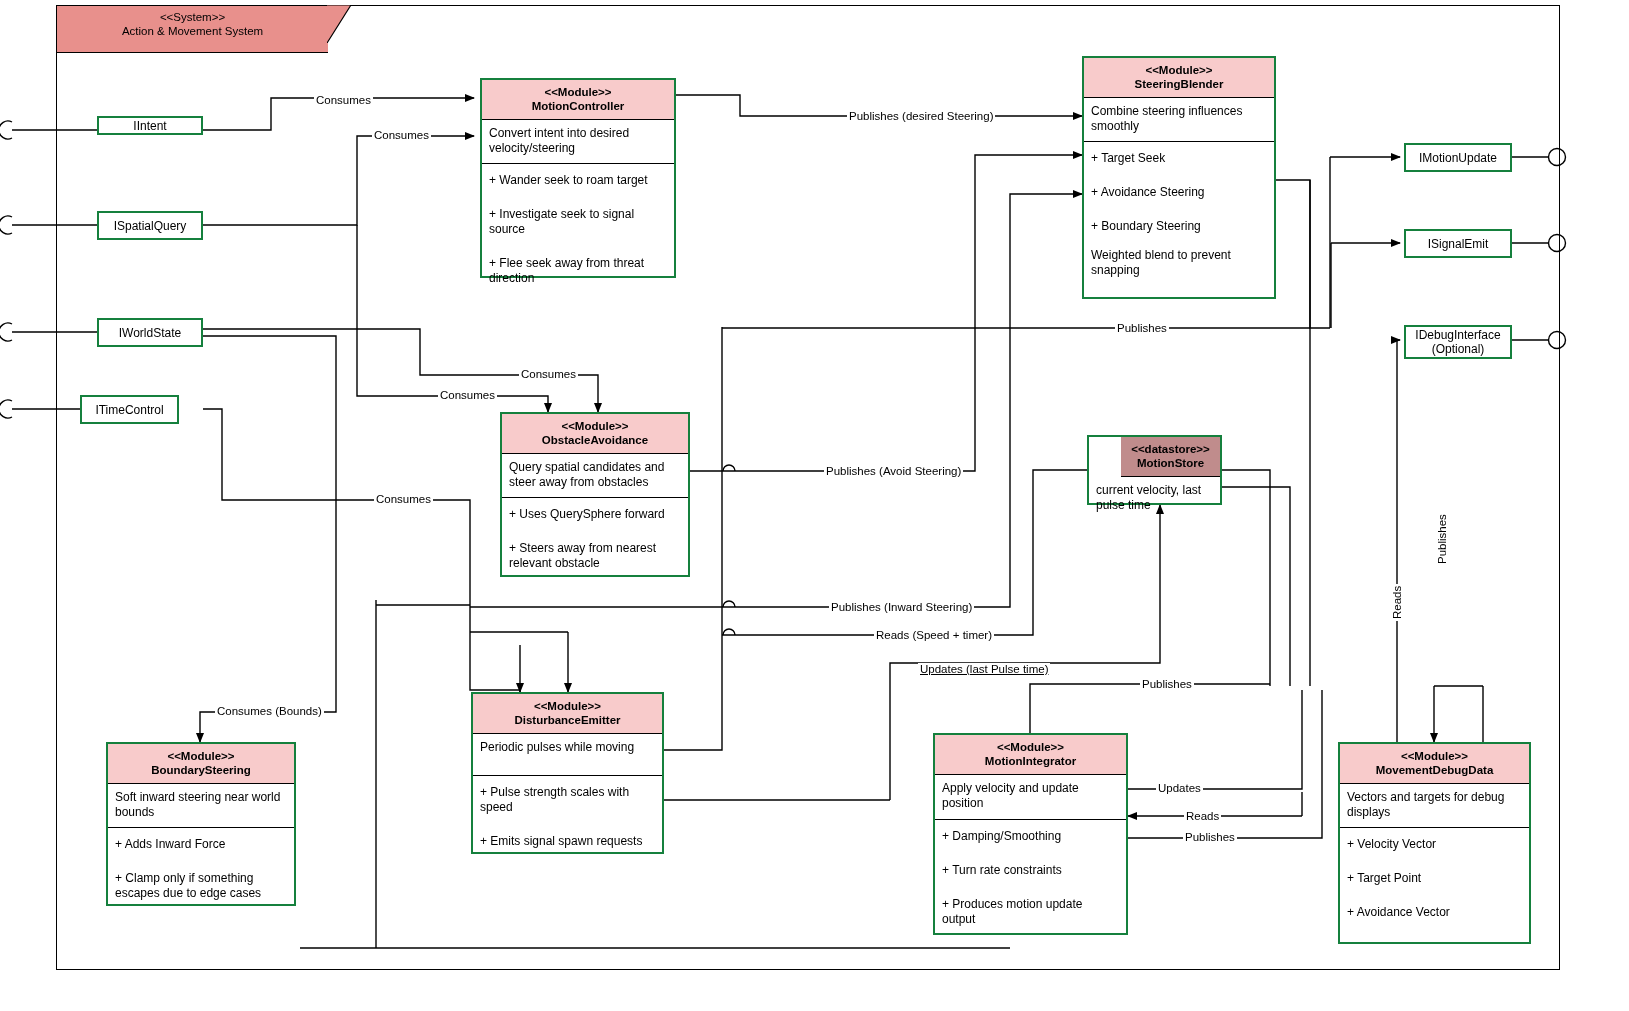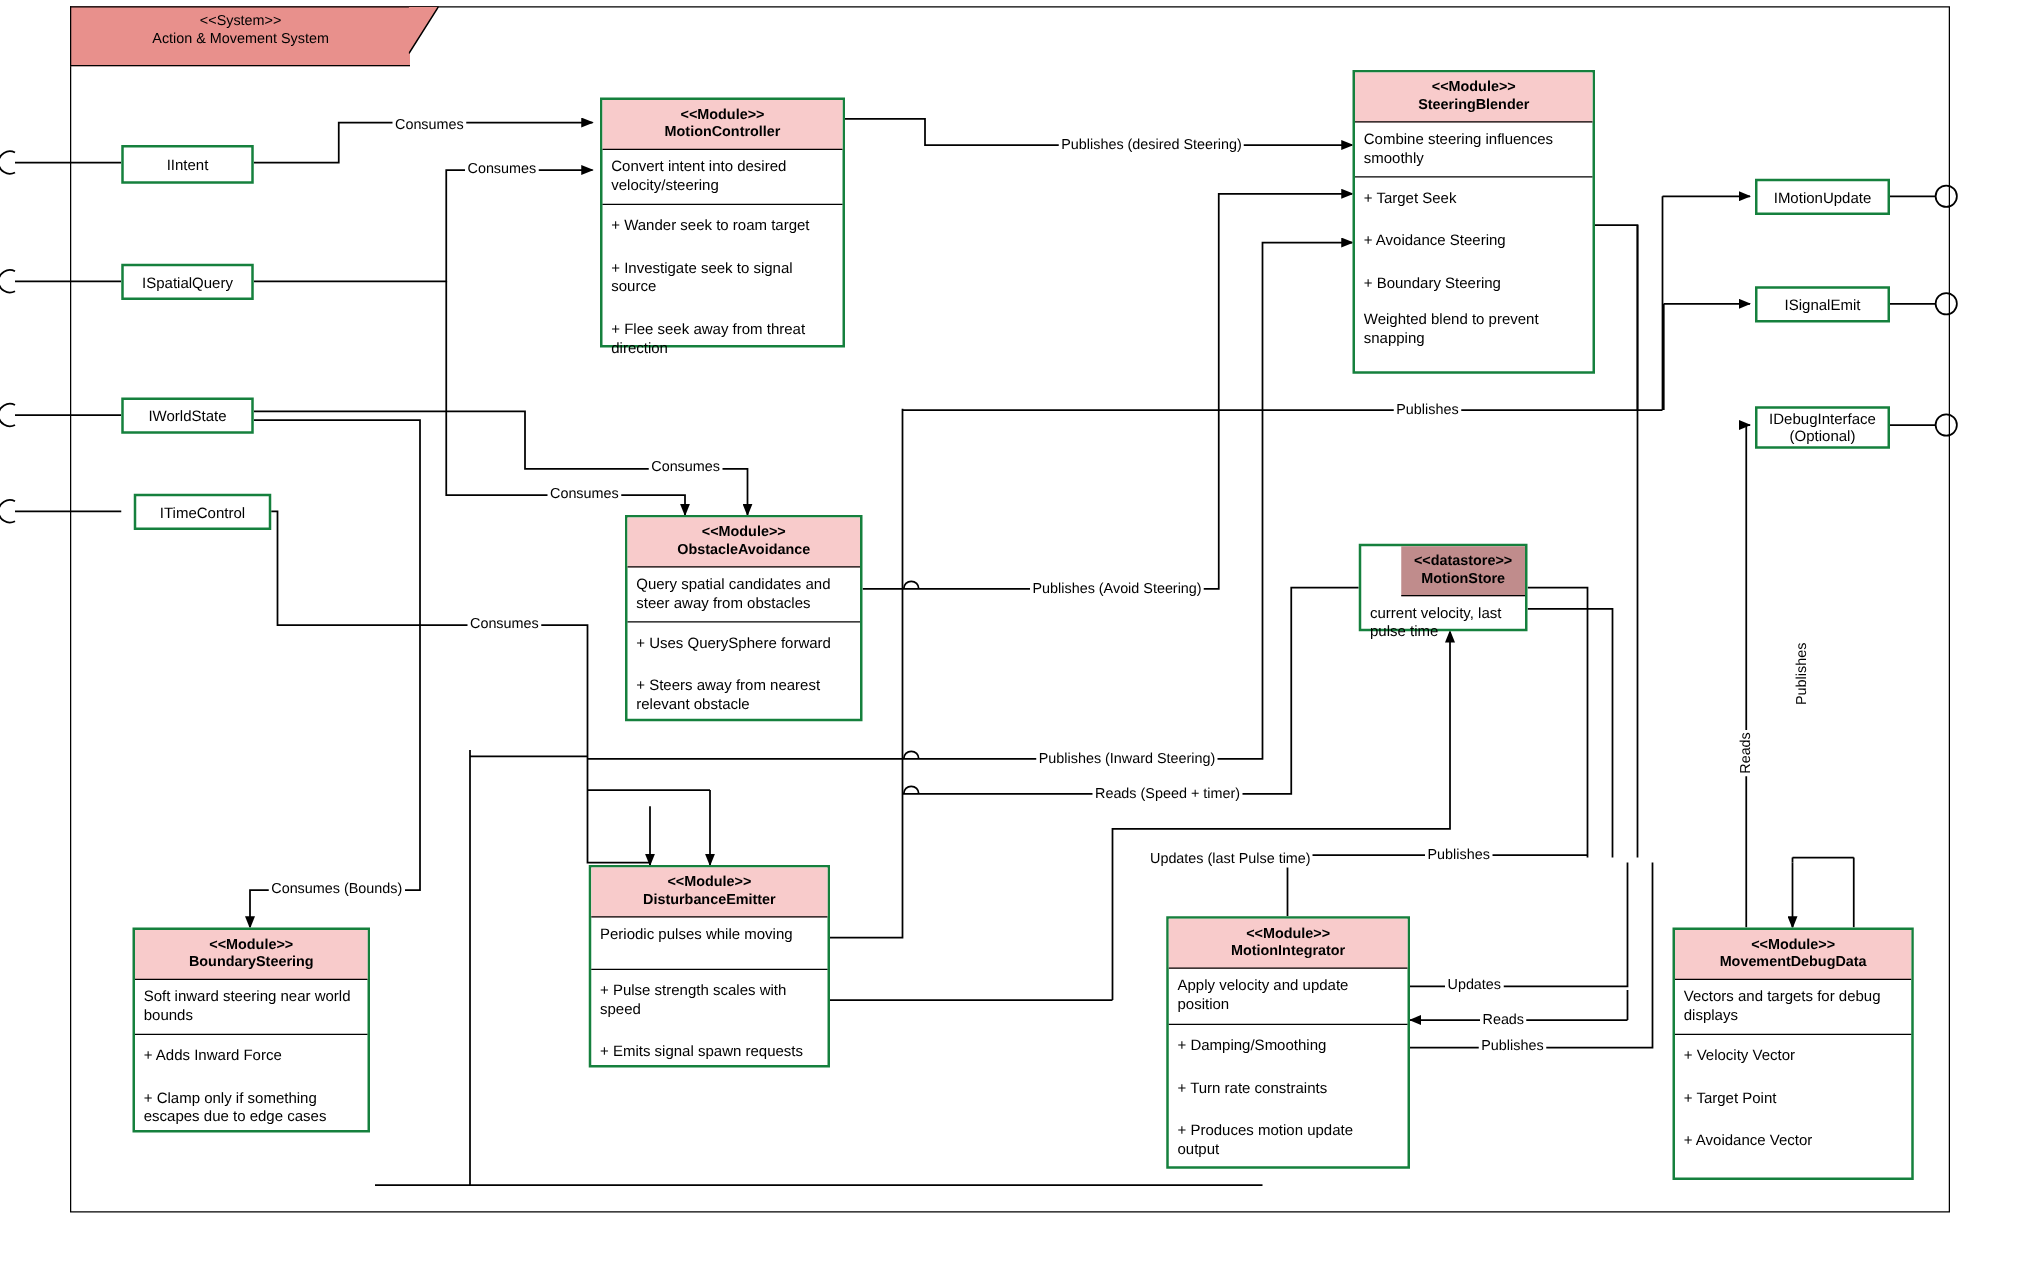--- a/index.html
+++ b/index.html
@@ -216,30 +216,30 @@
     <div class="tab-text">
       <span class="s1">&lt;&lt;System&gt;&gt;</span>
       <span class="s2">Action &amp; Movement System</span>
     </div>
   </div>
   <svg id="system-tab-fold" viewBox="0 0 24 38" xmlns="http://www.w3.org/2000/svg">
     <path d="M0,0 L24,0 L0,38 Z" fill="#e8908c" stroke="none"></path>
     <path d="M0,0 L24,0 L0,38" fill="none" stroke="#000000" stroke-width="1.2"></path>
   </svg>
 
-  <div class="node iface" style="left:97px; top:116px; width:106px; height:31px;">
+  <div class="node iface" style="left:97px; top:116px; width:106px; height:19px;">
     <span>IIntent</span>
   </div>
   <div class="node iface" style="left:97px; top:211px; width:106px; height:29px;">
     <span>ISpatialQuery</span>
   </div>
   <div class="node iface" style="left:97px; top:318px; width:106px; height:29px;">
     <span>IWorldState</span>
   </div>
-  <div class="node iface" style="left:107px; top:395px; width:110px; height:29px;text-align:right;">
+  <div class="node iface" style="left:80px; top:395px; width:99px; height:29px;text-align:right;">
     <span>ITimeControl</span>
   </div>
 
   <div class="node iface" style="left:1404px; top:143px; width:108px; height:29px;">
     <span>IMotionUpdate</span>
   </div>
   <div class="node iface" style="left:1404px; top:229px; width:108px; height:29px;align-items:center;">
     <span>ISignalEmit</span>
   </div>
   <div class="node iface" style="left:1404px; top:325px; width:108px; height:34px; flex-direction:column; gap:0;">
@@ -359,21 +359,21 @@
   <span class="elabel" style="left:847px; top:110px;">Publishes (desired Steering)</span>
 
   <span class="elabel" style="left:824px; top:465px;">Publishes (Avoid Steering)</span>
 
   <span class="elabel" style="left:829px; top:601px;">Publishes (Inward Steering)</span>
 
   <span class="elabel" style="left:1115px; top:322px;">Publishes</span>
 
   <span class="elabel" style="left:874px; top:629px;">Reads (Speed + timer)</span>
 
-  <span class="elabel" style="left:918px; top:681px;">Updates (last Pulse time)</span>
+  <span class="elabel" style="left:918px; top:663px;text-decoration:underline;">Updates (last Pulse time)</span>
 
   <span class="elabel" style="left:1140px; top:678px;">Publishes</span>
 
   <span class="elabel" style="left:1156px; top:782px;">Updates</span>
 
   <span class="elabel" style="left:1184px; top:810px;">Reads</span>
 
   <span class="elabel" style="left:1183px; top:831px;">Publishes</span>
 
   <span class="elabel vert" style="left:1436px; top:566px;">Publishes</span>

